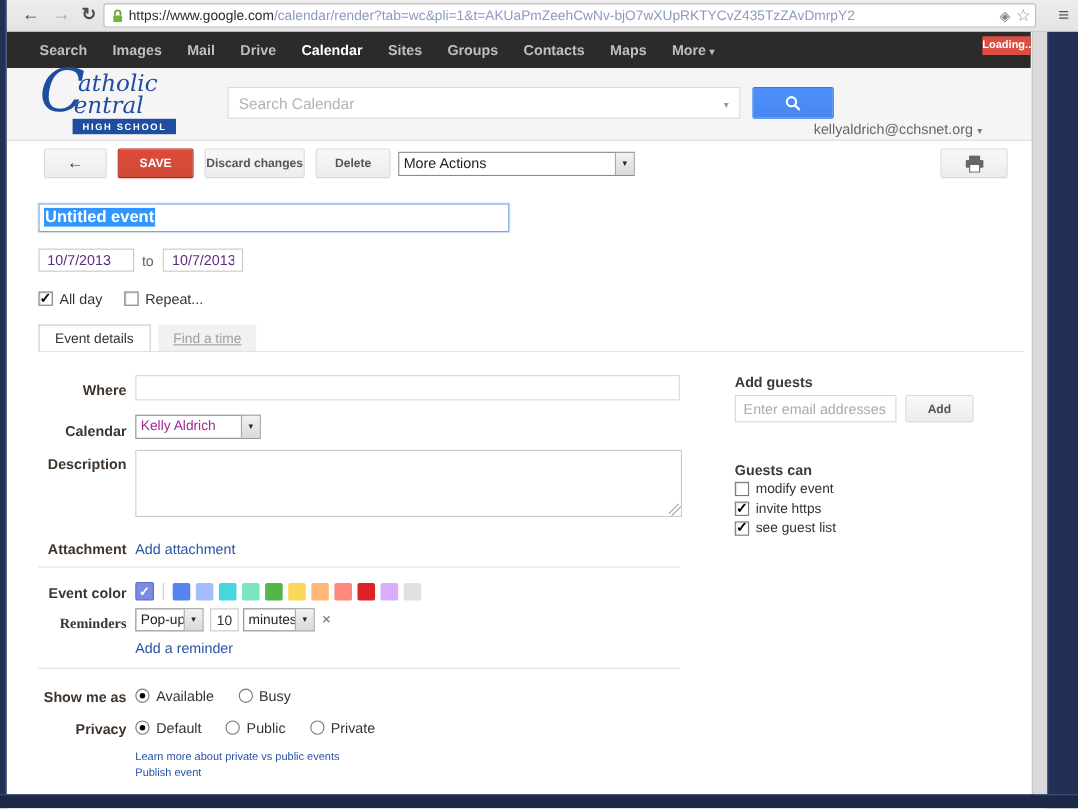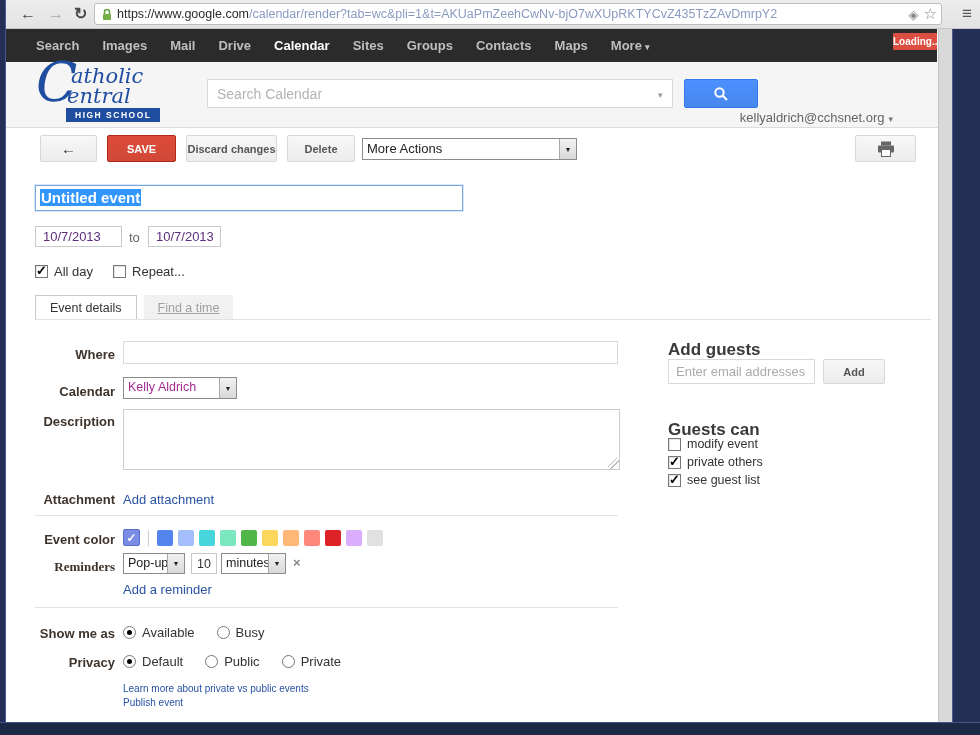--- a/index.html
+++ b/index.html
@@ -100,21 +100,21 @@
   .swatch { width:16px; height:16px; border-radius:2px; cursor:pointer; }
   .swatch-default { width:17px; height:17px; background:#7b8ce4; border:1px solid #5a6bc9; border-radius:2px; color:#fff; font-size:12px; font-weight:bold; text-align:center; line-height:16px; cursor:pointer; }
   .swatch-divider { width:1px; height:16px; background:#ccc; margin:0 3px; }
 
   .rem-num { position:absolute; left:191px; top:553px; width:26px; height:21px; border:1px solid #c8c8c8; font-size:12.5px; text-align:center; color:#333; font-family:"Liberation Sans", sans-serif; }
   .rem-x { position:absolute; left:293px; top:555px; font-size:13px; font-weight:bold; color:#888; cursor:pointer; }
 
   .radio-row { position:absolute; display:flex; align-items:center; gap:6px; }
 
   
-  .rhead { position:absolute; font-size:17px; font-weight:bold; color:#3a3a3a; }
+  .rhead { position:absolute; font-size:13px; font-weight:bold; color:#3a3a3a; }
   .guest-input { position:absolute; left:668px; top:359px; width:147px; height:25px; border:1px solid #d9d9d9; font-size:13px; padding:0 7px; color:#a16207; font-family:"Liberation Sans", sans-serif; }
   .guest-input::placeholder { color:#aaa; }
   .add-btn { position:absolute; left:823px; top:359px; width:62px; height:25px; }
   .gcan-row { position:absolute; left:668px; display:flex; align-items:center; gap:6px; }
   .gcan-row .cklabel { font-size:12.5px; }
 </style>
 </head>
 <body>
 
 <div class="screen">
@@ -283,21 +283,21 @@
   <input class="guest-input" type="text" placeholder="Enter email addresses" style="">
   <div class="gbtn add-btn">Add</div>
 
   <span class="rhead" style="left:668px; top:420px;">Guests can</span>
   <div class="gcan-row" style="top:437px;">
     <input type="checkbox" class="cb" style="">
     <span class="cklabel">modify event</span>
   </div>
   <div class="gcan-row" style="top:455px;">
     <input type="checkbox" class="cb" checked="" style="">
-    <span class="cklabel">private others</span>
+    <span class="cklabel">invite https</span>
   </div>
   <div class="gcan-row" style="top:473px;">
     <input type="checkbox" class="cb" checked="" style="">
     <span class="cklabel">see guest list</span>
   </div>
 
   <div class="scrollbar"></div>
   <div class="frame-right"></div>
   <div class="frame-left"></div>
   <div class="frame-bottom"></div>

